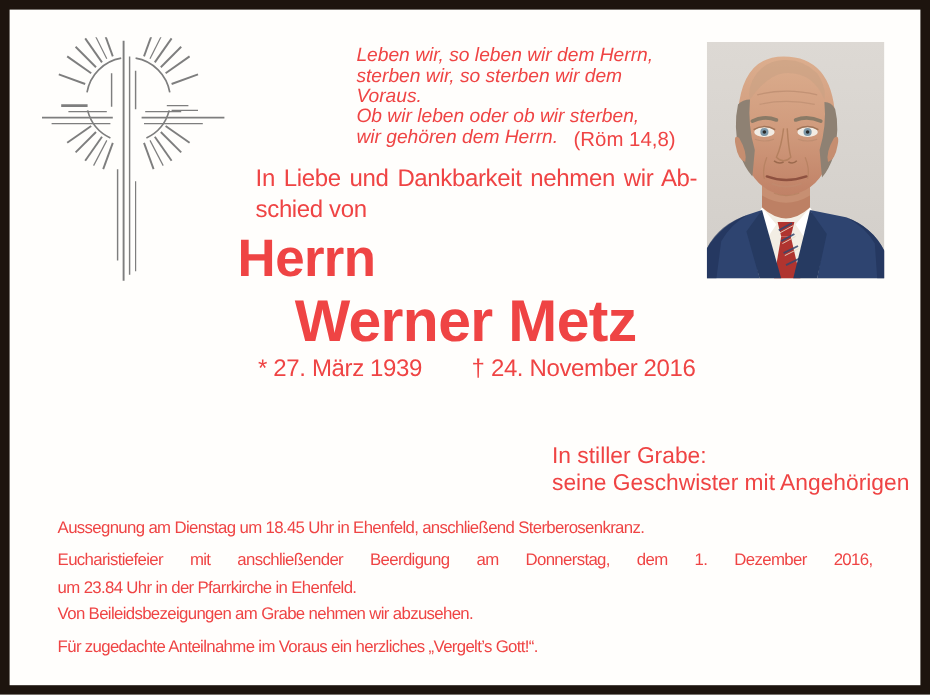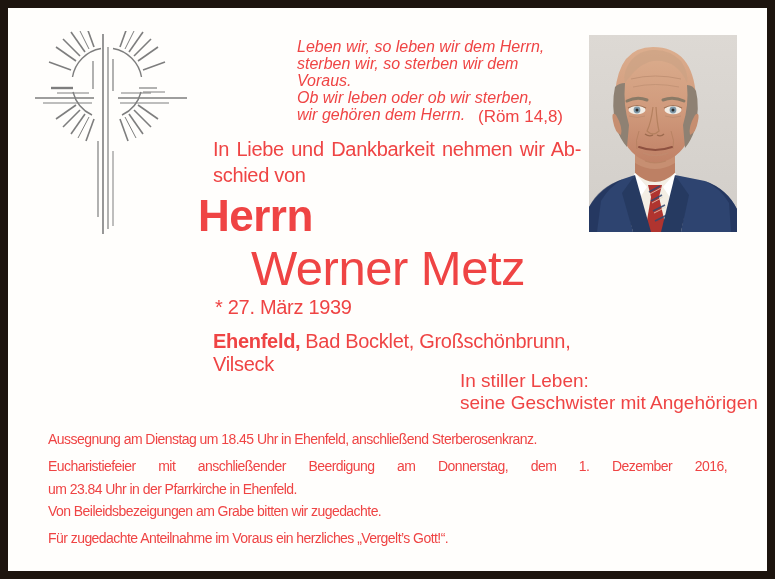--- a/index.html
+++ b/index.html
@@ -15,21 +15,21 @@
   }
   .abs{position:absolute;}
   
   .verse{left:289px;top:30px;width:266px;font-size:16px;line-height:17px;font-style:italic;}
   .verse-ref{left:289px;top:99px;width:266px;text-align:right;font-size:17px;font-style:normal;}
   
   .intro{left:205px;top:128px;width:368px;font-size:20px;line-height:26px;letter-spacing:-0.3px;}
   .stretch{text-align:justify;text-align-last:justify;}
   
   .salutation{left:190px;top:186px;width:380px;text-align:left;font-size:44px;font-weight:bold;line-height:1;letter-spacing:-0.5px;}
-  .name{left:190px;top:236px;width:380px;text-align:center;font-size:49px;font-weight:normal;line-height:1;letter-spacing:-0.5px;}
+  .name{left:190px;top:236px;width:380px;text-align:center;font-size:49px;font-weight:bold;line-height:1;letter-spacing:-0.5px;}
   
   .birth{left:207px;top:288px;font-size:20px;letter-spacing:-0.3px;}
   .death{left:385px;top:288px;font-size:20px;letter-spacing:-0.3px;}
   
   .places{left:205px;top:322px;width:420px;font-size:20px;letter-spacing:-0.3px;}
   .places-primary{font-weight:bold;}
   .places-rest{margin-left:5px;}
   
   .mourning{left:452px;top:362px;width:300px;font-size:19px;line-height:22px;}
   
@@ -111,36 +111,34 @@
 
   <div class="abs intro">
     <div class="stretch">In Liebe und Dankbarkeit nehmen wir Ab-</div>
     <div>schied von</div>
   </div>
 
   <div class="abs salutation">Herrn</div>
   <div class="abs name">Werner Metz</div>
 
   <div class="abs birth">* 27. März 1939</div>
-
-  <div class="abs places">
-    <span class="places-primary">Ehenfeld,</span><span class="places-rest">Bad Bocklet, Großschönbrunn, Vilseck</span>
-  </div>
+  <div class="abs death">† 24. November 2016</div>
+
 
   <div class="abs mourning">
-    <div>In stiller Leben:</div>
+    <div>In stiller Grabe:</div>
     <div>seine Geschwister mit Angehörigen</div>
   </div>
 
   <div class="abs ann ann-1">Aussegnung am Dienstag um 18.45 Uhr in Ehenfeld, anschließend Sterberosenkranz.</div>
   <div class="abs ann ann-2">
     <div class="stretch">Eucharistiefeier mit anschließender Beerdigung am Donnerstag, dem 1. Dezember 2016,</div>
     <div>um 23.84 Uhr in der Pfarrkirche in Ehenfeld.</div>
   </div>
-  <div class="abs ann ann-3">Von Beileidsbezeigungen am Grabe bitten wir zugedachte.</div>
+  <div class="abs ann ann-3">Von Beileidsbezeigungen am Grabe nehmen wir abzusehen.</div>
   <div class="abs ann ann-4">Für zugedachte Anteilnahme im Voraus ein herzliches „Vergelt’s Gott!“.</div>
 
   <svg class="abs photo" viewBox="0 0 148 197">
     <defs>
       <linearGradient id="pbg" x1="0" y1="0" x2="0" y2="1">
         <stop offset="0" stop-color="#ddd9d4"></stop>
         <stop offset="1" stop-color="#d2cec9"></stop>
       </linearGradient>
       <linearGradient id="skin" x1="0" y1="0" x2="0" y2="1">
         <stop offset="0" stop-color="#dcae8e"></stop>

